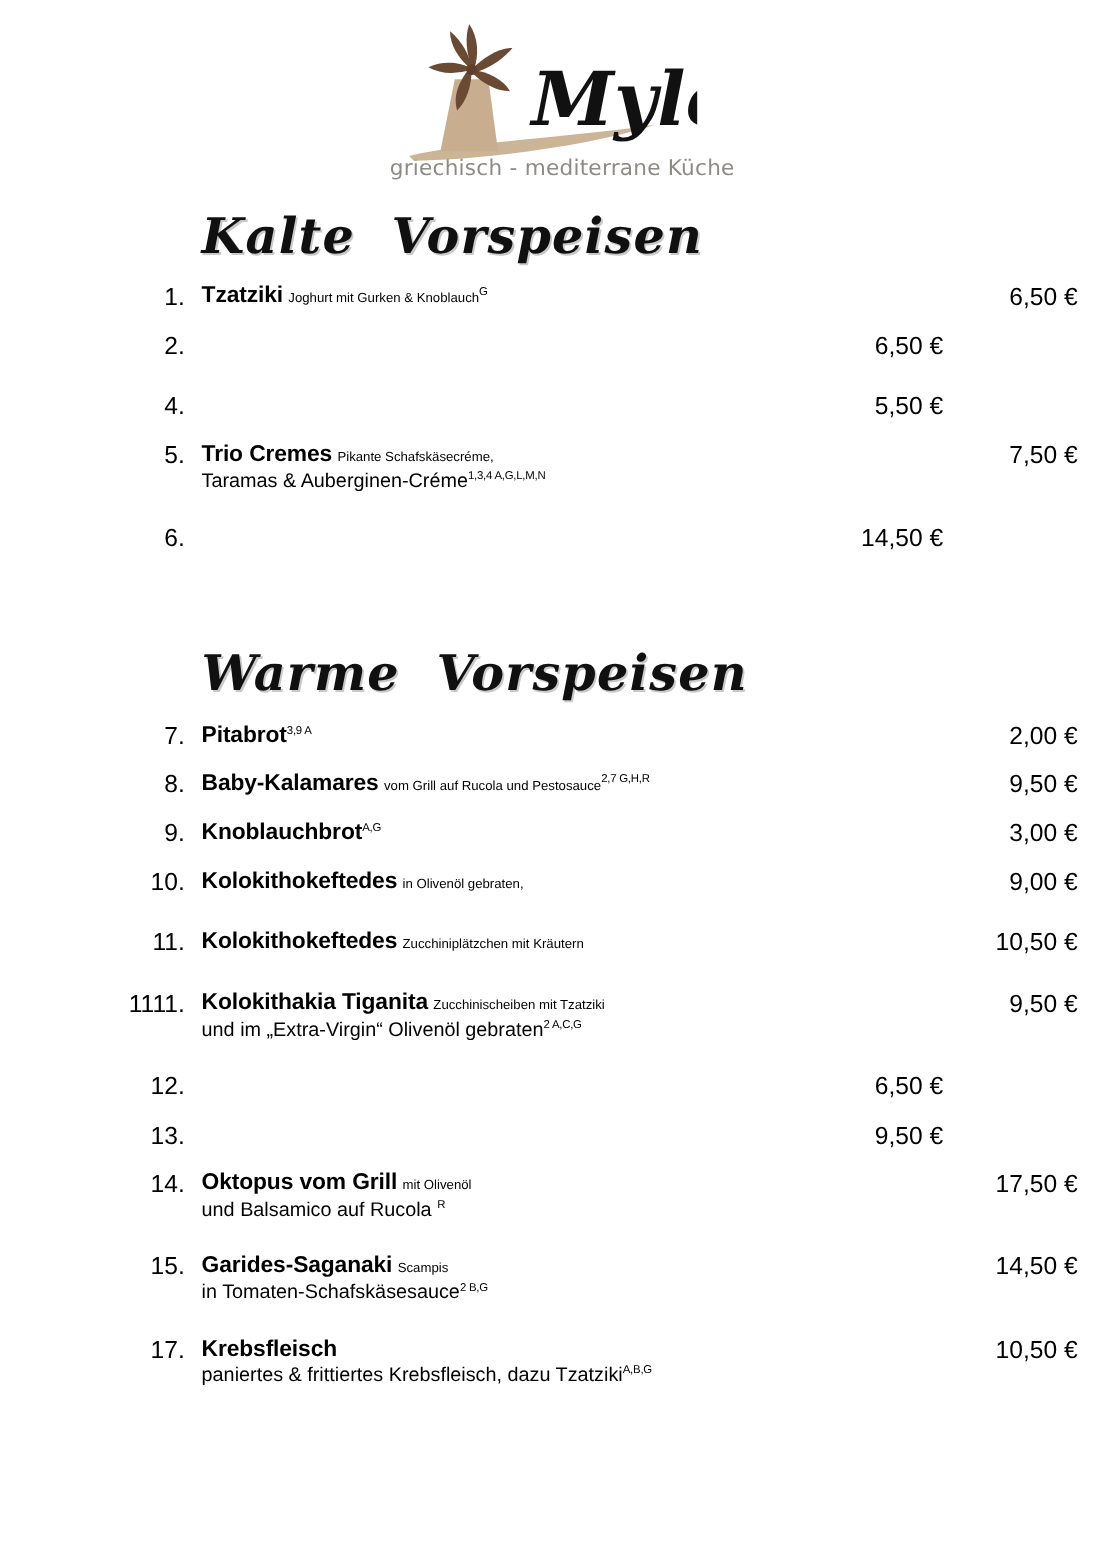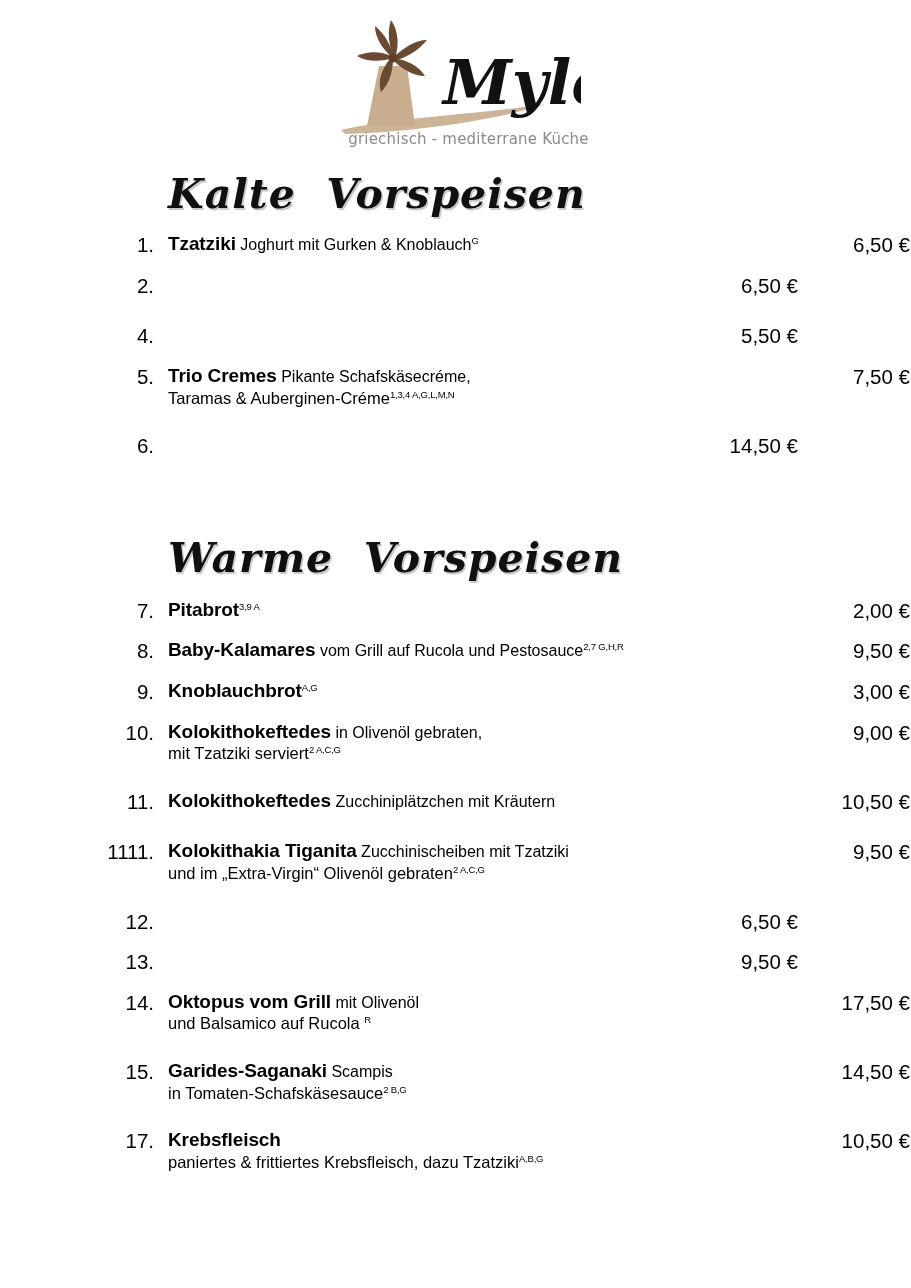--- a/index.html
+++ b/index.html
@@ -25,21 +25,21 @@
     align-items: center;
   }
   .logo-mark {
     position: relative;
     width: 250px;
     height: 118px;
   }
   .logo-mark svg { display: block; }
   .logo-tagline {
     font-family: "DejaVu Sans", sans-serif;
-    font-size: 15px;
+    font-size: 18px;
     color: #8e8a86;
     letter-spacing: .2px;
     margin-top: -6px;
     margin-left: 26px;
   }
 
   
   .section-heading {
     font-family: "DejaVu Serif", "Liberation Serif", serif;
     font-style: italic;
@@ -77,21 +77,21 @@
   }
   .item-body {
     line-height: 1.30;
   }
   .dish-name {
     font-size: 19px;
     font-weight: 700;
     letter-spacing: -0.1px;
   }
   .dish-desc {
-    font-size: 16px;
+    font-size: 11px;
     font-weight: 400;
     margin-top: 16px;
   }
   .dish-cont {
     font-size: 16.5px;
     font-weight: 400;
     display: block;
     margin-top: -1px;
   }
   sup.allerg {
@@ -100,21 +100,21 @@
     vertical-align: super;
     line-height: 0;
     letter-spacing: -0.2px;
   }
   .item-price {
     text-align: right;
     font-size: 20.5px;
     font-weight: 400;
     line-height: 1.30;
     white-space: nowrap;
-    padding-right: 1px;
+    padding-right: 13px;
   }
 
   
   .menu-item { margin-bottom: 18px; }
   .menu-item.tight { margin-bottom: 14px; }
   .menu-item.loose { margin-bottom: 24px; }
 
   .cold-list { margin-top: 14px; }
   .warm-list { margin-top: 16px; }
 </style>
@@ -212,21 +212,20 @@
       <span class="dish-name">Knoblauchbrot</span><sup class="allerg">A,G</sup>
     </div>
     <div class="item-price">3,00 €</div>
   </li>
 
   <li class="menu-item loose">
     <div class="item-num">10.</div>
     <div class="item-body">
       <span class="dish-name">Kolokithokeftedes</span>
       <span class="dish-desc">in Olivenöl gebraten,</span>
-      <span class="dish-cont"><span>mit Tzatziki serviert</span><sup class="allerg">2 A,C,G</sup></span>
     </div>
     <div class="item-price">9,00 €</div>
   </li>
 
   <li class="menu-item loose">
     <div class="item-num">11.</div>
     <div class="item-body">
       <span class="dish-name">Kolokithokeftedes</span>
       <span class="dish-desc">Zucchiniplätzchen mit Kräutern</span>
     </div>

